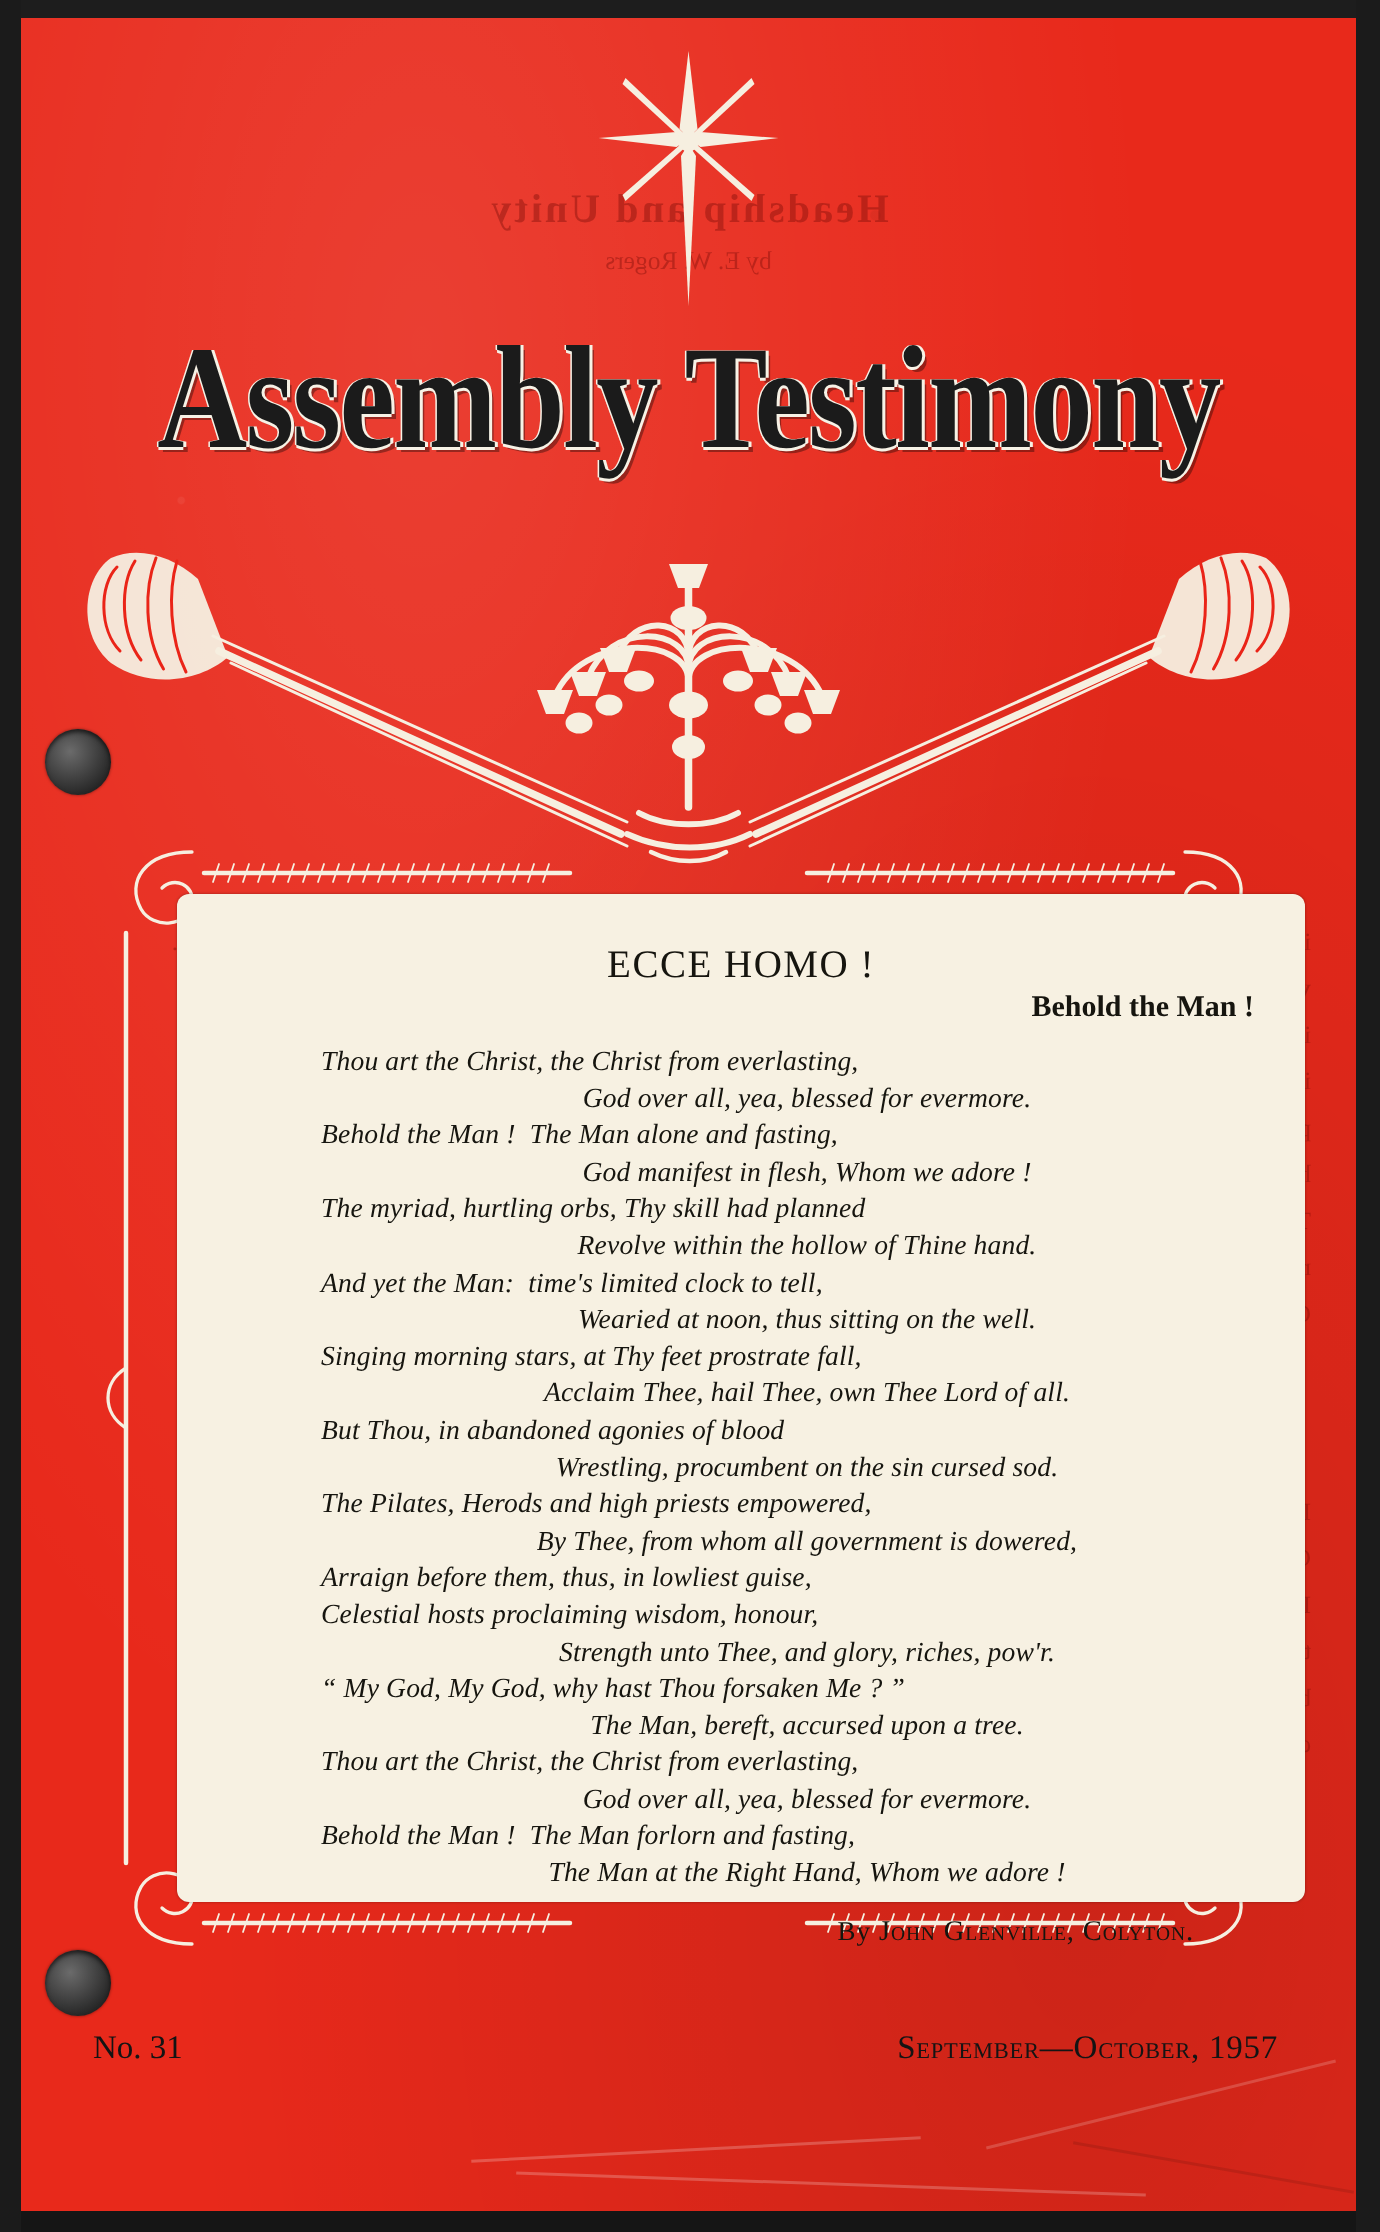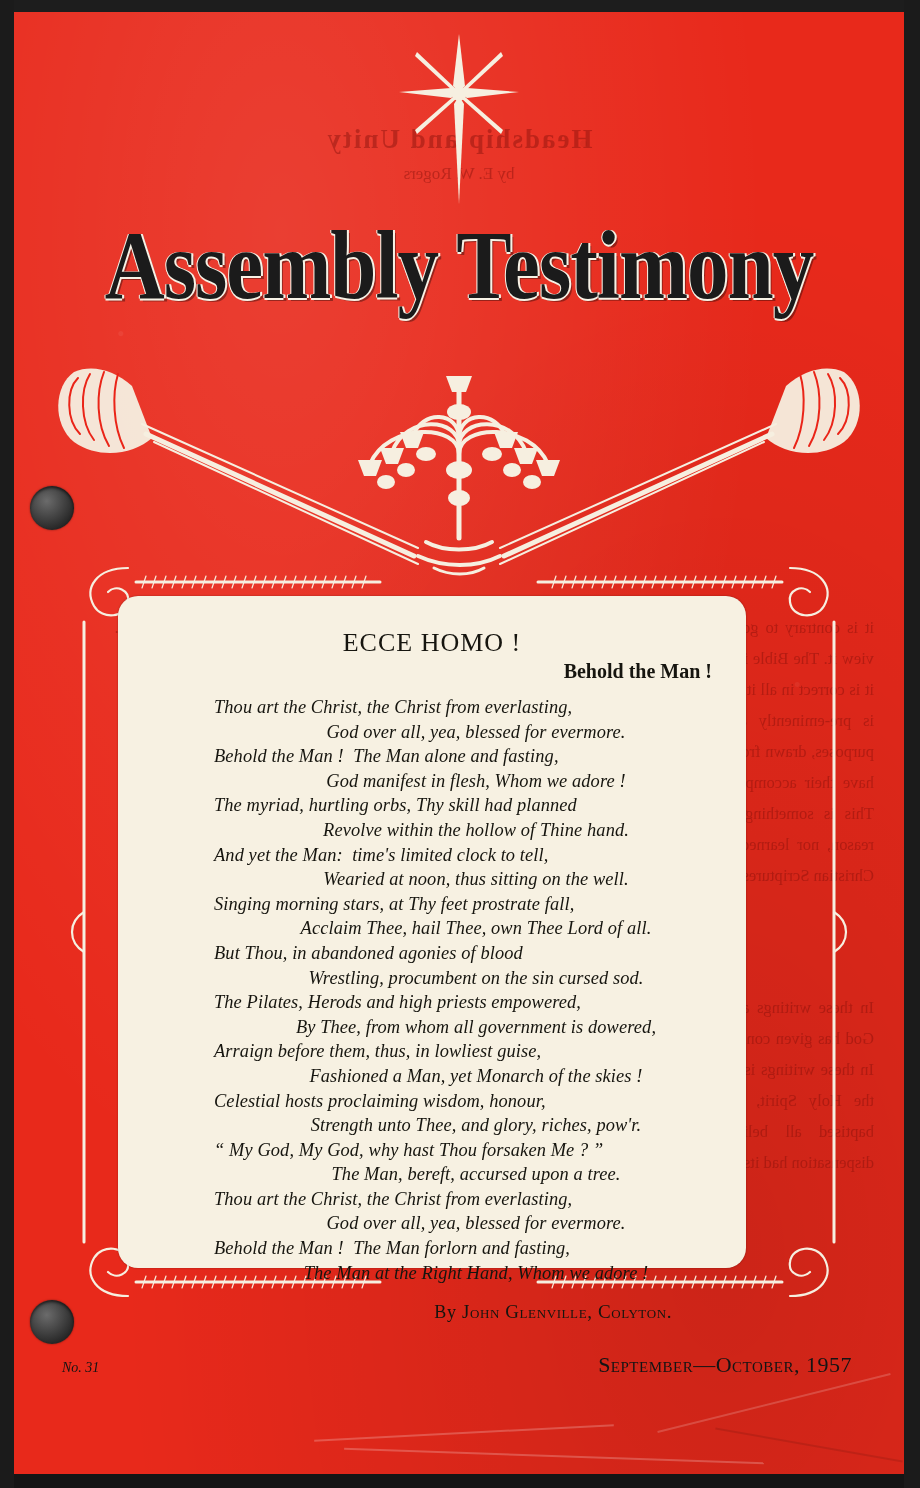--- a/index.html
+++ b/index.html
@@ -125,23 +125,23 @@
     position: absolute;
     left: 36px; top: 540px;
     width: 818px; height: 760px;
     pointer-events: none;
   }
 
   
   .panel {
     position: absolute;
     left: 104px; top: 584px;
-    width: 628px; height: 672px;
+    width: 752px; height: 672px;
     background: #f7f1e2;
-    border-radius: 20px;
+    border-radius: 8px;
     box-shadow: 0 0 2px rgba(0,0,0,0.35);
     padding: 22px 34px 0 34px;
     box-sizing: border-box;
     color: #16150f;
   }
   .panel-title {
     text-align: center;
     font-size: 26px;
     letter-spacing: 1px;
     font-weight: normal;
@@ -176,23 +176,22 @@
   
   .footer {
     position: absolute;
     left: 48px; right: 52px; top: 1340px;
     display: flex;
     justify-content: space-between;
     align-items: baseline;
     color: #141414;
   }
   .issue-no {
-    font-size: 14px;
-    font-family: "Liberation Serif", serif;
-    font-style: italic;
+    font-size: 22px;
+    font-family: "Liberation Serif", serif;
   }
   .issue-date {
     font-size: 22px;
     font-variant: small-caps;
     letter-spacing: 0.5px;
     font-family: "Liberation Serif", serif;
     text-align: right;
   }
 
   
@@ -356,21 +355,20 @@
           <div class="ind">Revolve within the hollow of Thine hand.</div>
           <div class="ln">And yet the Man:  time's limited clock to tell,</div>
           <div class="ind">Wearied at noon, thus sitting on the well.</div>
           <div class="ln">Singing morning stars, at Thy feet prostrate fall,</div>
           <div class="ind">Acclaim Thee, hail Thee, own Thee Lord of all.</div>
           <div class="ln">But Thou, in abandoned agonies of blood</div>
           <div class="ind">Wrestling, procumbent on the sin cursed sod.</div>
           <div class="ln">The Pilates, Herods and high priests empowered,</div>
           <div class="ind">By Thee, from whom all government is dowered,</div>
           <div class="ln">Arraign before them, thus, in lowliest guise,</div>
-          <div class="ind">Fashioned a Man, yet Monarch of the skies !</div>
           <div class="ln">Celestial hosts proclaiming wisdom, honour,</div>
           <div class="ind">Strength unto Thee, and glory, riches, pow'r.</div>
           <div class="ln">“ My God, My God, why hast Thou forsaken Me ? ”</div>
           <div class="ind">The Man, bereft, accursed upon a tree.</div>
           <div class="ln">Thou art the Christ, the Christ from everlasting,</div>
           <div class="ind">God over all, yea, blessed for evermore.</div>
           <div class="ln">Behold the Man !  The Man forlorn and fasting,</div>
           <div class="ind">The Man at the Right Hand, Whom we adore !</div>
         </div>
       <div class="byline">

